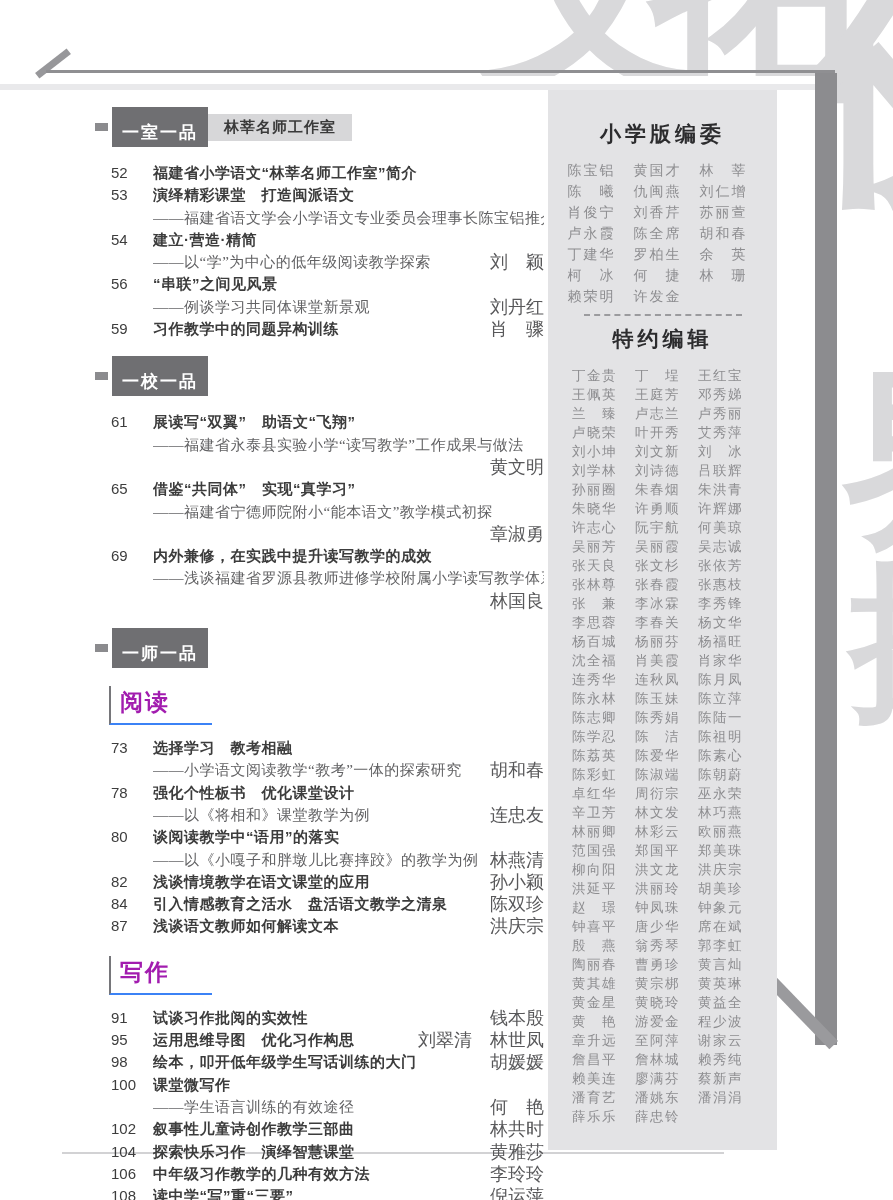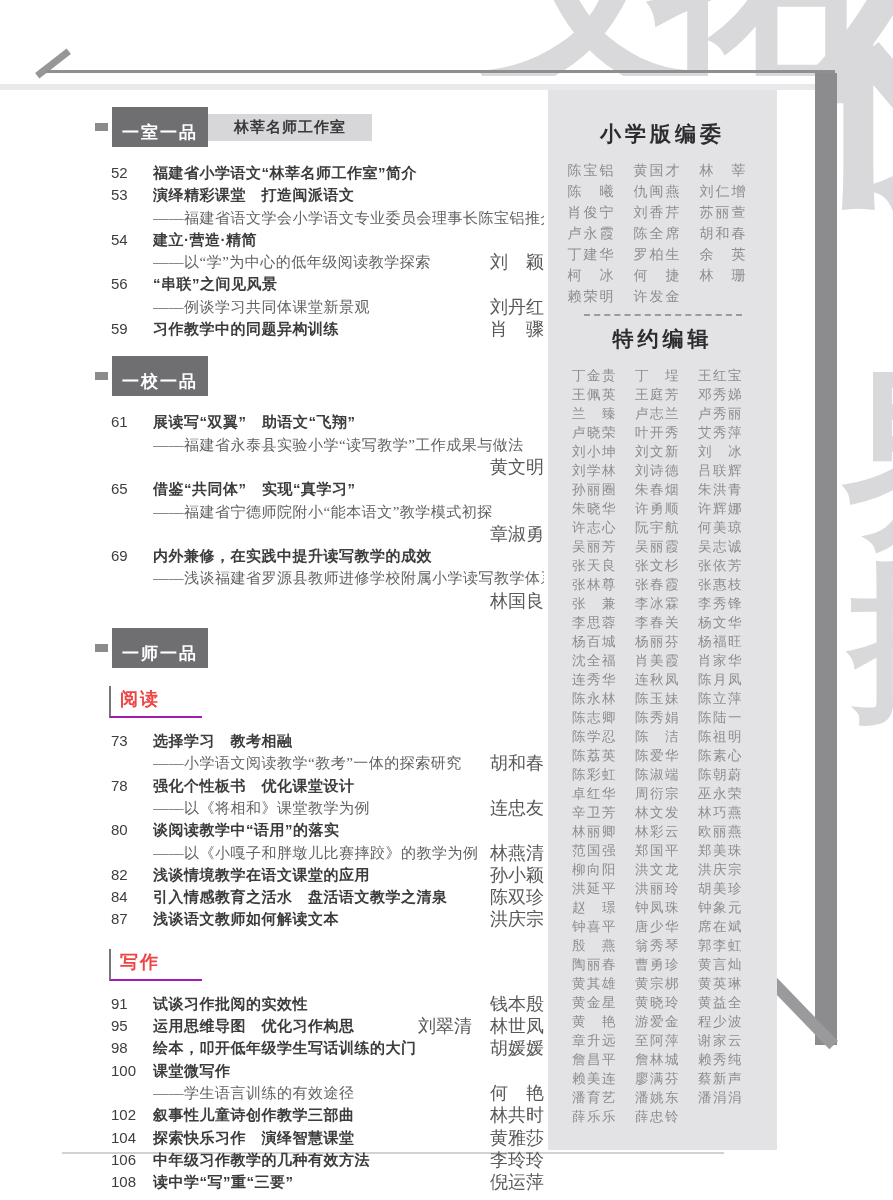--- a/index.html
+++ b/index.html
@@ -27,24 +27,24 @@
   .bottom-line{position:absolute;left:62px;top:1152px;width:662px;height:2px;background:#d2d2d4;z-index:2;}
 
   
   .toc{position:absolute;left:95px;top:103px;width:482px;z-index:3;}
   .sec-h{display:flex;align-items:center;margin:16px 0 15px 0;}
   .sec-h:first-child{margin-top:4px;}
   .tick{width:13px;height:8px;background:#8b8b8e;margin-right:4px;flex:none;}
   .badge{background:#6f6f72;color:#fff;font-size:17px;font-weight:bold;letter-spacing:2px;
          padding:14px 10px 3px;flex:none;}
   .tag{background:#d7d7d9;color:#3a3a3a;font-size:15px;font-weight:bold;letter-spacing:1px;
-       padding:4px 26px 4px;flex:none;}
+       padding:4px 16px 4px;flex:none;}
   .sub-h{margin:18px 0 12px 14px;}
-  .sub-h .t{display:inline-block;border-left:2px solid #76767a;border-bottom:2px solid #a21caf;
-            padding:1px 42px 5px 9px;font-size:18px;font-weight:bold;color:#ef4444;letter-spacing:2px;}
+  .sub-h .t{display:inline-block;border-left:2px solid #76767a;border-bottom:2px solid #3b82f6;
+            padding:1px 42px 5px 9px;font-size:23px;font-weight:bold;color:#a21caf;letter-spacing:2px;}
   .rows{margin-bottom:2px;}
   .trow{display:flex;align-items:flex-end;line-height:22.3px;white-space:nowrap;}
   .num{width:42px;flex:none;font-size:15px;color:#3d3d3d;padding-left:16px;box-sizing:content-box;}
   .mid{flex:1;overflow:hidden;}
   .ttl{font-size:15px;font-weight:bold;color:#3c3c3c;letter-spacing:0.5px;}
   .sub-t{font-size:15px;color:#626264;font-weight:normal;letter-spacing:0.5px;
          font-family:"Liberation Serif","DejaVu Serif",serif;}
   .auth{flex:none;font-size:18px;color:#58585a;padding-right:33px;white-space:pre;
         font-family:"Liberation Serif","DejaVu Serif",serif;}
 

